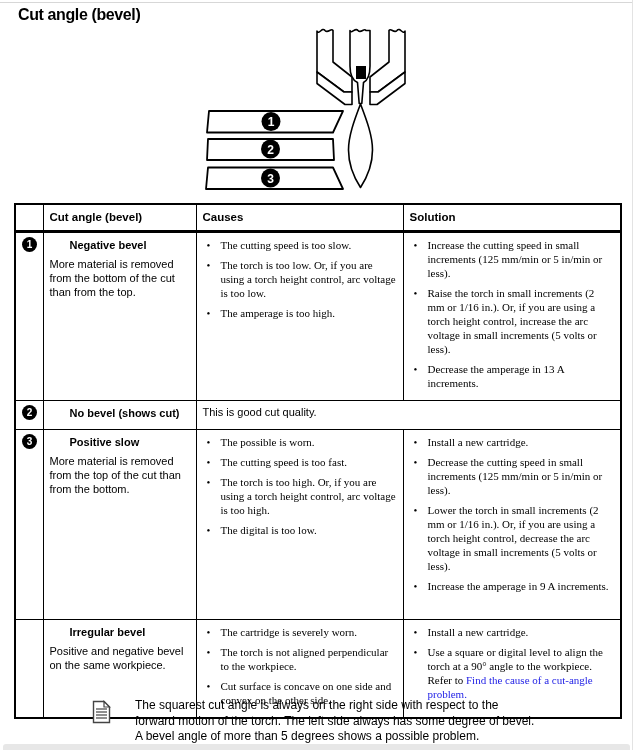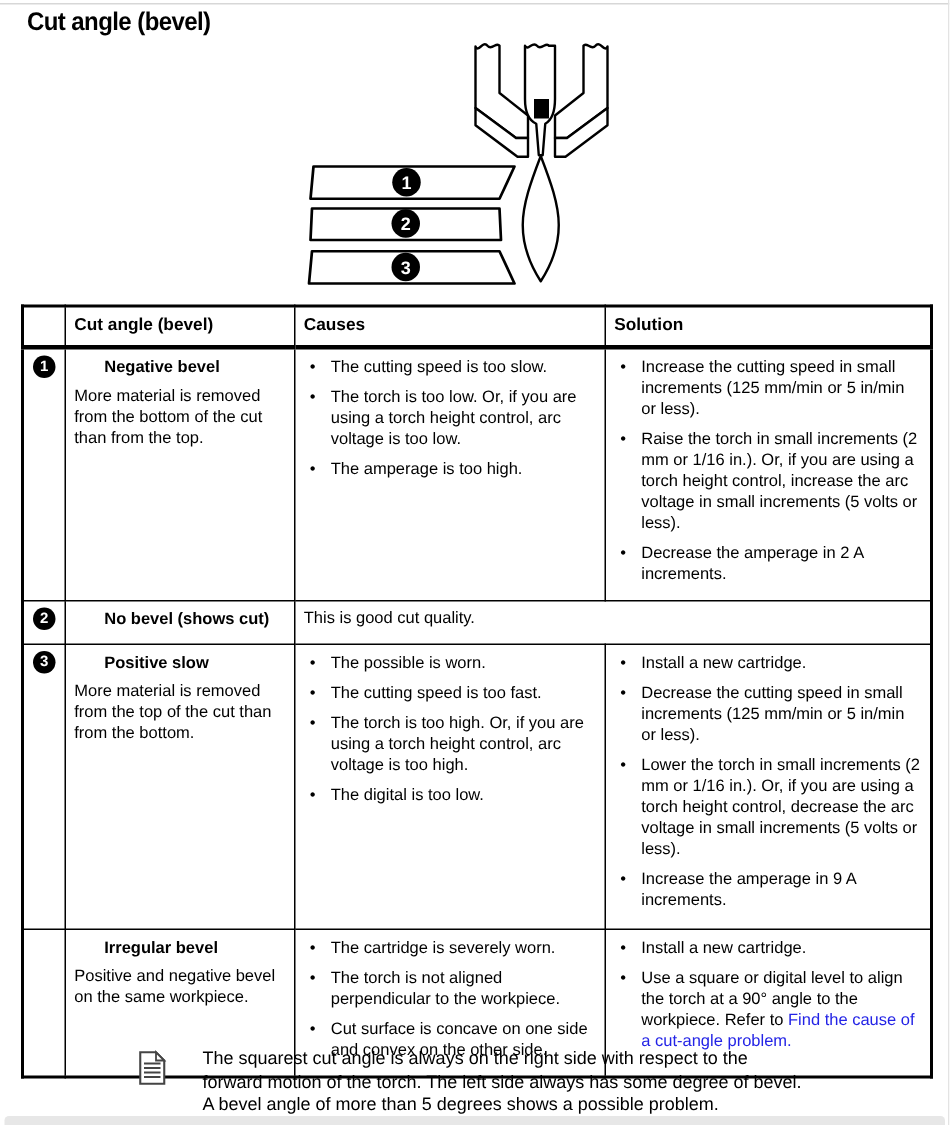--- a/index.html
+++ b/index.html
@@ -36,21 +36,21 @@
   }
   td.c-num{text-align:center;padding-top:6px;}
   .circ{
     display:inline-flex;align-items:center;justify-content:center;
     width:15px;height:15px;border-radius:50%;background:#000;color:#fff;
     font-size:10px;font-weight:bold;line-height:15px;
   }
   .row-title{font-weight:bold;margin:1px 0 5px 0;padding-left:20px;}
   .row-desc{margin:0;}
   ul.blist{list-style:none;margin:1px 0 0 0;padding:0;}
-  ul.blist li{position:relative;padding-left:18px;margin-bottom:6px;}
+  ul.blist li{position:relative;padding-left:18px;margin-bottom:6px;font-family:Liberation Serif, serif;}
   ul.blist li::before{content:"\2022";position:absolute;left:4px;top:0;}
   td.c-span{text-align:center;vertical-align:middle;padding:4px;}
   a.doc-link{color:var(--link,#2323e6);text-decoration:none;cursor:pointer;}
 
   .note{position:absolute;top:698px;left:92px;width:470px;}
   .note-icon{position:absolute;left:0;top:2px;}
   .note-text{
     position:absolute;left:43px;top:0;width:400px;
     font-size:12px;line-height:15.5px;
   }
@@ -131,21 +131,21 @@
           <ul class="blist">
             <li>The cutting speed is too slow.</li>
             <li>The torch is too low. Or, if you are using a torch height control, arc voltage is too low.</li>
             <li>The amperage is too high.</li>
           </ul>
         </td>
         <td>
           <ul class="blist">
             <li>Increase the cutting speed in small increments (125 mm/min or 5 in/min or less).</li>
             <li>Raise the torch in small increments (2 mm or 1/16 in.). Or, if you are using a torch height control, increase the arc voltage in small increments (5 volts or less).</li>
-            <li>Decrease the amperage in 2 A increments.</li>
+            <li>Decrease the amperage in 13 A increments.</li>
           </ul>
         </td>
       </tr>
       <tr style="height: 23px;">
         <td class="c-num"><span class="circ">2</span></td>
         <td>
           <div class="row-title">No bevel (shows cut)</div>
         </td>
         <td colspan="2" class="c-span">This is good cut quality.</td>
       </tr>

